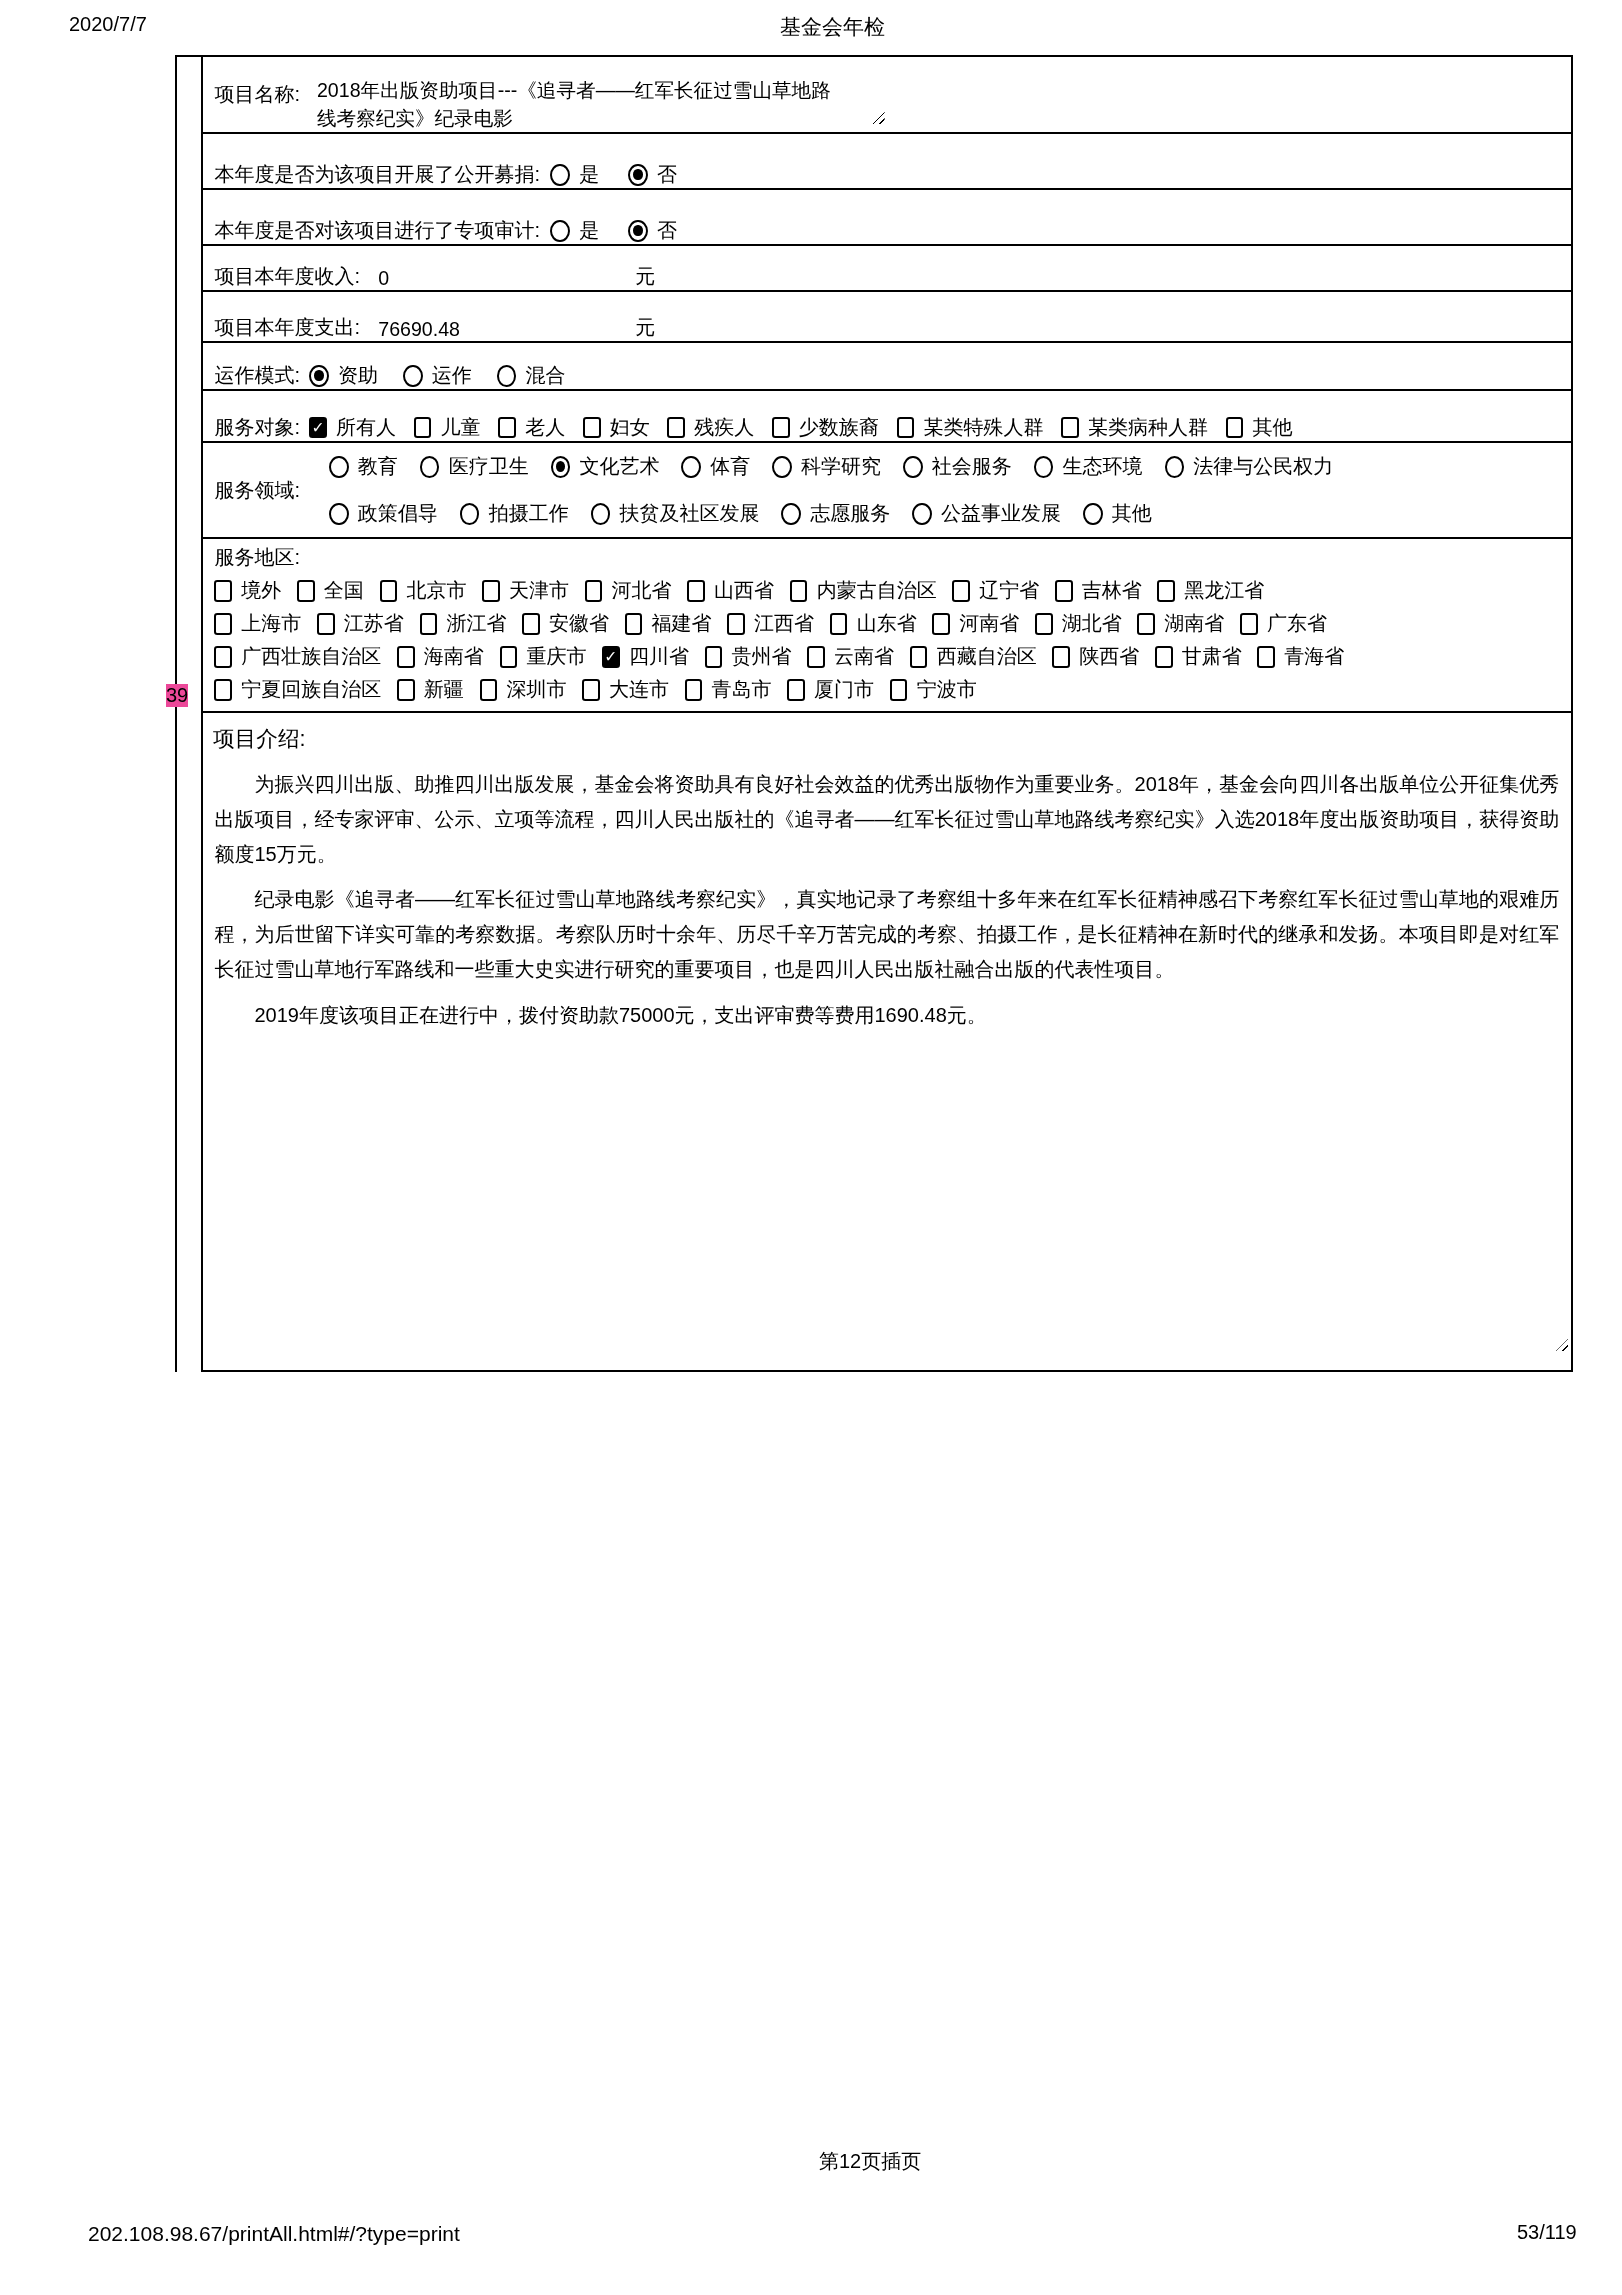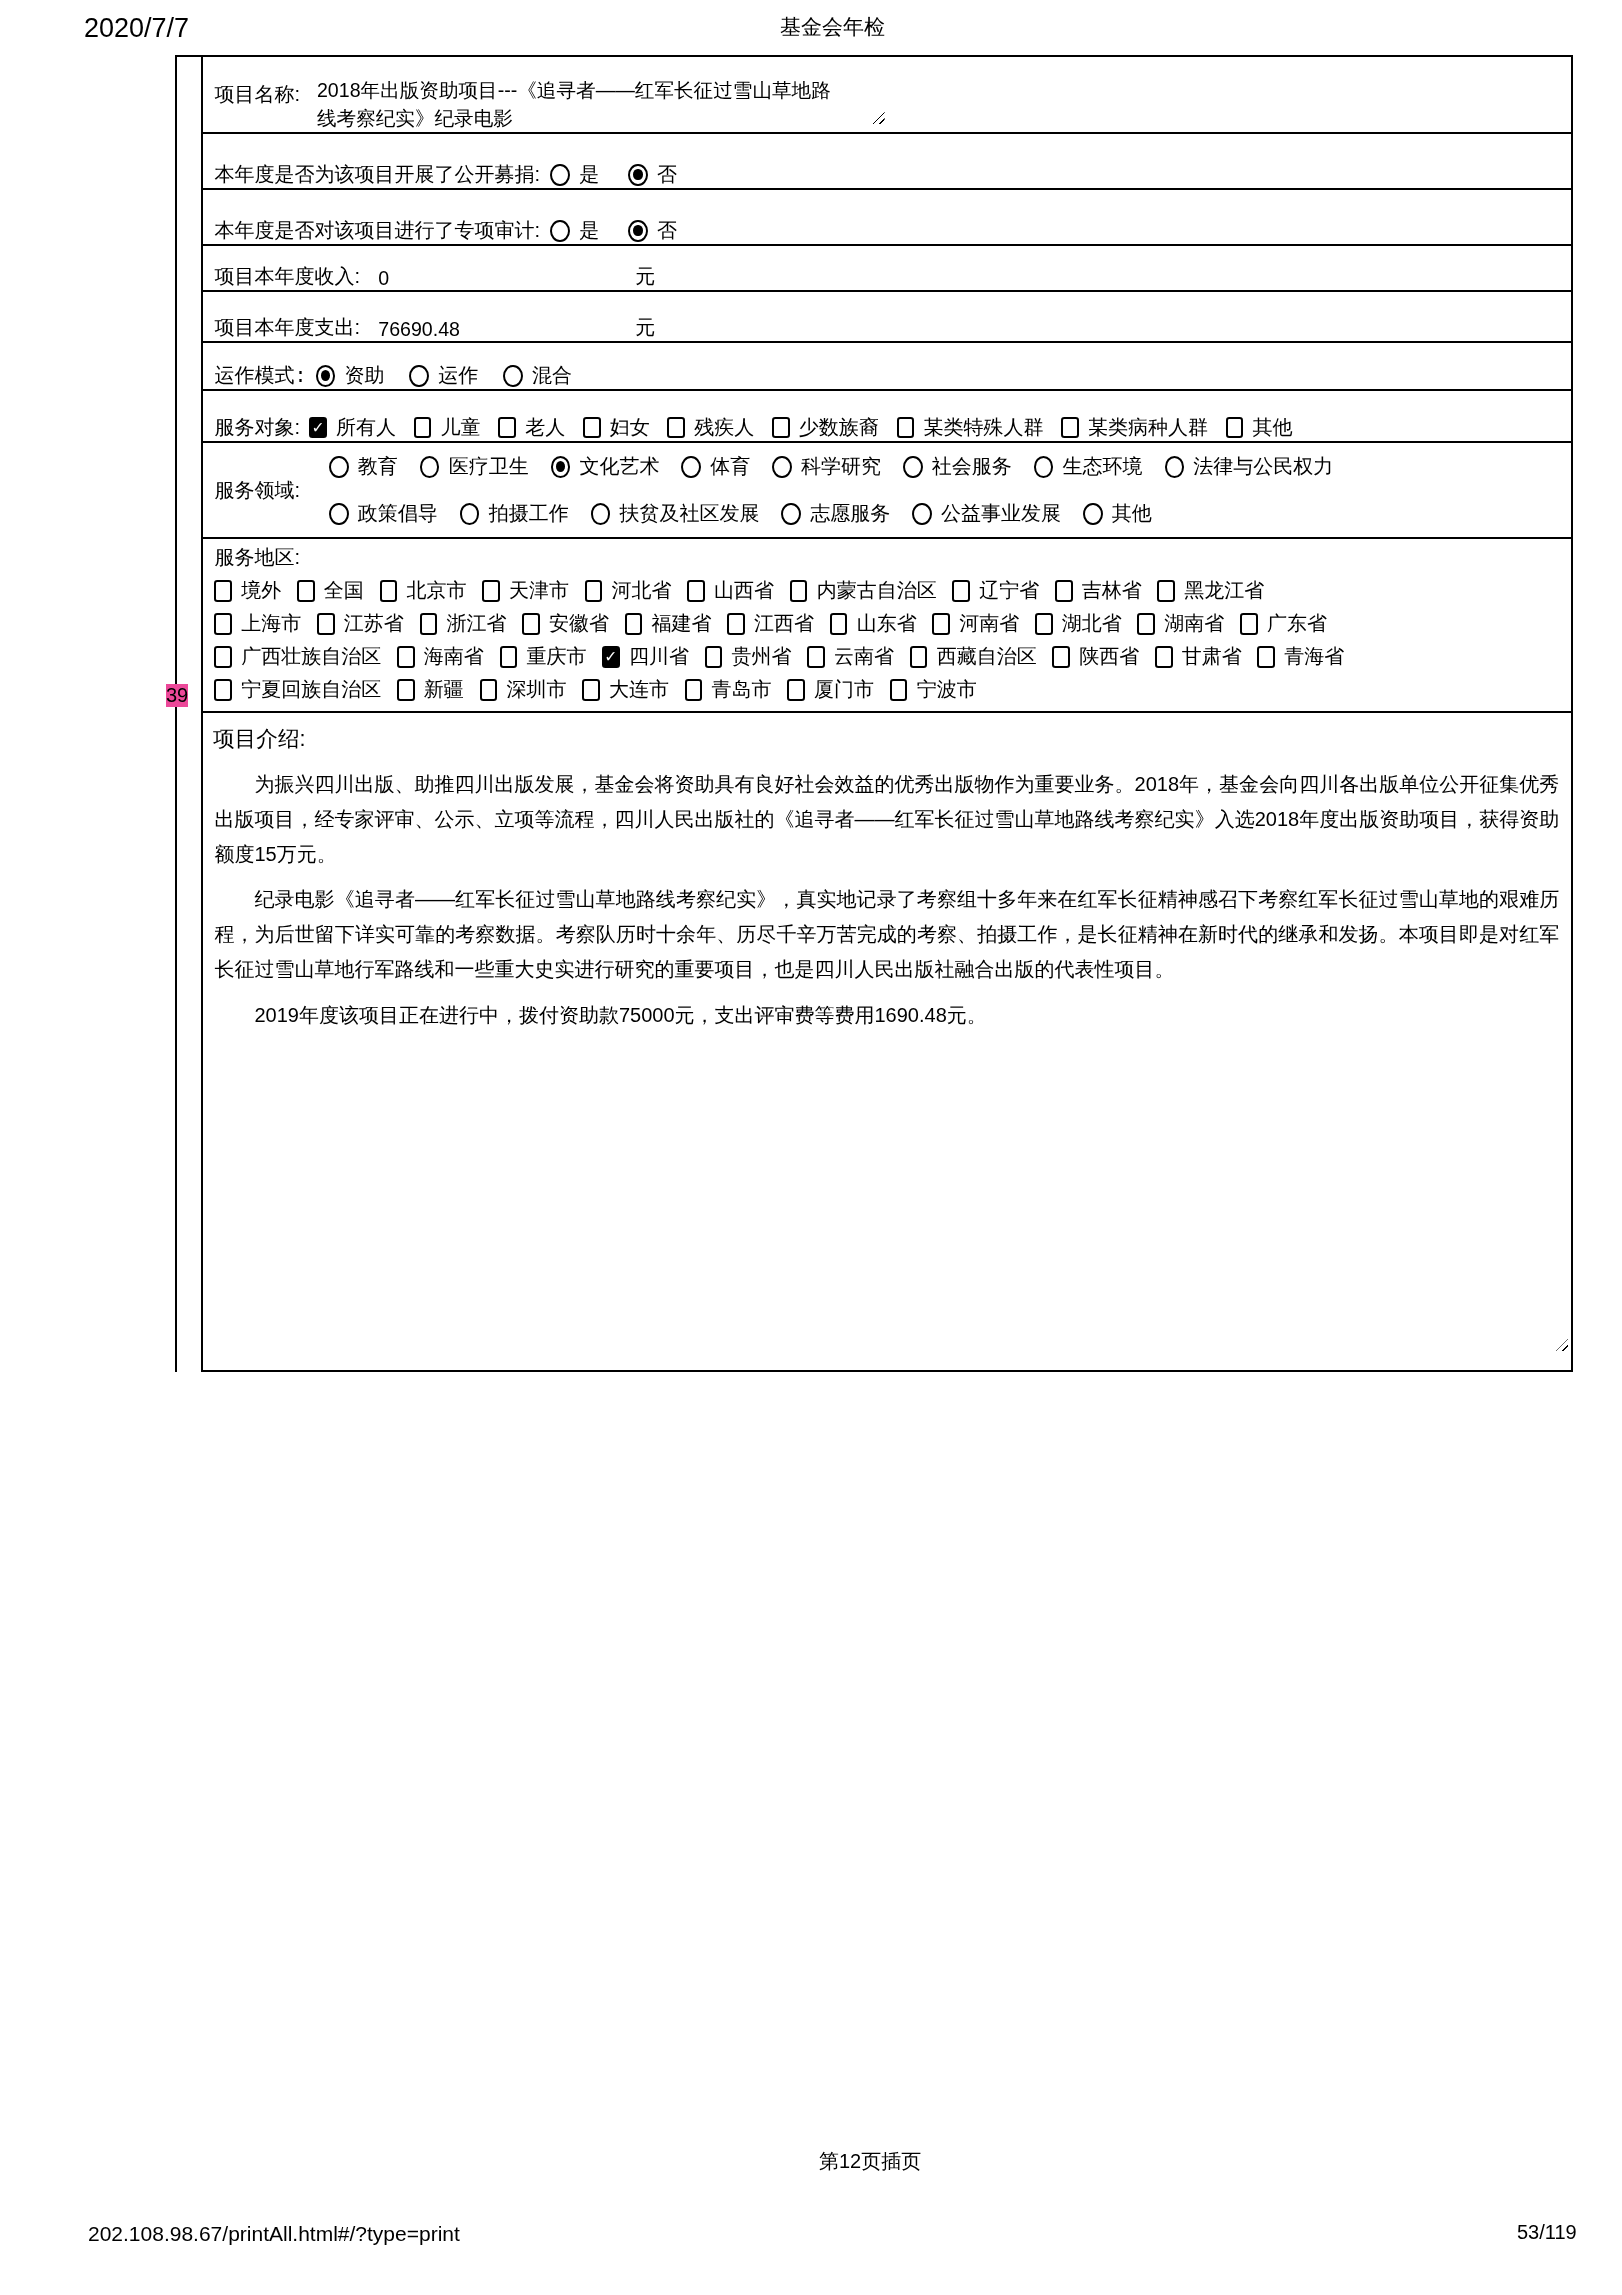--- a/index.html
+++ b/index.html
@@ -8,21 +8,21 @@
     color:#000;
     background:#e8e8e8;
   }
   .page{
     position:relative;
     width:1622px;
     height:2295px;
     background:#fff;
     overflow:hidden;
   }
-  .hdr-date{position:absolute;left:84px;top:13px;font-size:27px;}
+  .hdr-date{position:absolute;left:69px;top:13px;font-size:20px;}
   .hdr-title{position:absolute;left:780px;top:13px;font-size:21px;}
   .margin-number{position:absolute;left:166px;top:684px;font-size:20px;background:#ec4899;z-index:3;}
 
   
   .outer{
     position:absolute;left:175px;top:55px;width:1398px;height:1317px;
     border-left:2px solid #000;border-top:2.6px solid #000;box-sizing:border-box;
   }
   .table{
     position:absolute;left:23.6px;top:0;right:0;bottom:0;
@@ -38,21 +38,21 @@
     font-size:20px;
   }
   .row:last-child{border-bottom:none;}
   .lbl{white-space:nowrap;}
   .r1{height:77px;}
   .r1 .lbl{align-self:center;margin-right:17px;}
   .r1 .val{width:531px;line-height:27.5px;font-size:19.6px;}
   .r2,.r3{height:56px;}
   .r4{height:46px;}
   .r5{height:51px;}
-  .r6{height:48px;font-family:Liberation Mono, monospace;}
+  .r6{height:48px;}
   .r7{height:52px;}
   .r8{height:96px;align-items:stretch;}
   .r9{height:174px;display:block;padding-top:1.3px;}
   .r10{height:641px;display:block;padding:9.2px 10.5px;}
 
   .num-val{display:inline-block;width:257px;margin-left:18.3px;font-size:19.6px;}
   .unit{font-size:20px;}
 
   .opts{display:flex;align-items:center;margin-left:10.5px;gap:29px;}
   .opt{display:inline-flex;align-items:center;white-space:nowrap;}

